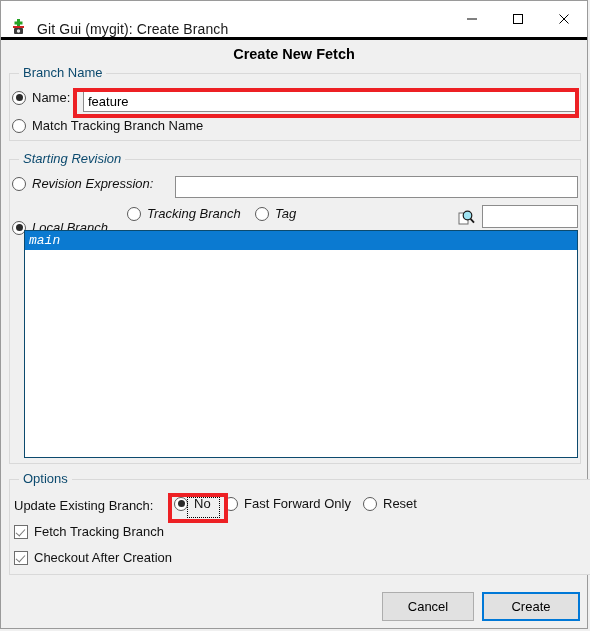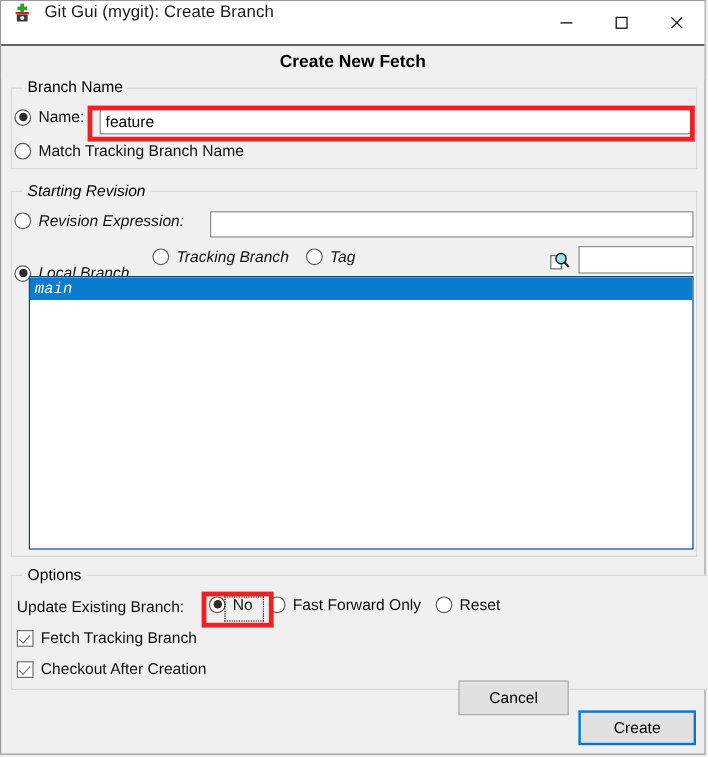--- a/index.html
+++ b/index.html
@@ -23,23 +23,23 @@
     width: 588px;
     height: 629px;
     border: 1px solid #9a9a9a;
     background: #f0f0f0;
     box-sizing: border-box;
   }
   #titlebar {
     height: 36px;
     background: #ffffff;
     display: flex;
-    align-items: flex-start;
-    position: relative;
-    border-bottom: 1px solid #000000;
+    align-items: flex-end;
+    position: relative;
+    border-bottom: 3px solid #000000;
   }
   #app-icon {
     width: 20px;
     height: 20px;
     margin-left: 8px;
     margin-right: 8px;
     flex: 0 0 auto;
     position: relative;
   }
   #title-text {
@@ -85,21 +85,21 @@
     background: #f0f0f0;
     box-sizing: border-box;
   }
   .group-title {
     position: absolute;
     top: -9px;
     left: 9px;
     background: #f0f0f0;
     padding: 0 4px;
     font-size: 13px;
-    color: #000000;
+    color: #0c4a6e;
     line-height: 16px;
     white-space: nowrap;
   }
 
   
   .radio-row {
     display: flex;
     align-items: center;
     position: absolute;
   }
@@ -364,16 +364,16 @@
     <div class="radio-row" style="left:4px; top:44px;">
       <span class="checkbox checked"></span>
       <span class="radio-label">Fetch Tracking Branch</span>
     </div>
   </div>
 
   <div class="focus-ring" style="left:186px; top:496px; width:33px; height:21px;"></div>
 
   <div class="annot" style="left:167px; top:492px; width:60px; height:30px;"></div>
 
-  <div class="btn" style="left:381px; top:566px; width:92px;">Cancel</div>
+  <div class="btn" style="left:381px; top:591px; width:92px;">Cancel</div>
   <div class="btn default" style="left:481px; top:591px; width:98px;">Create</div>
 
 </div>
 
 </body></html>

